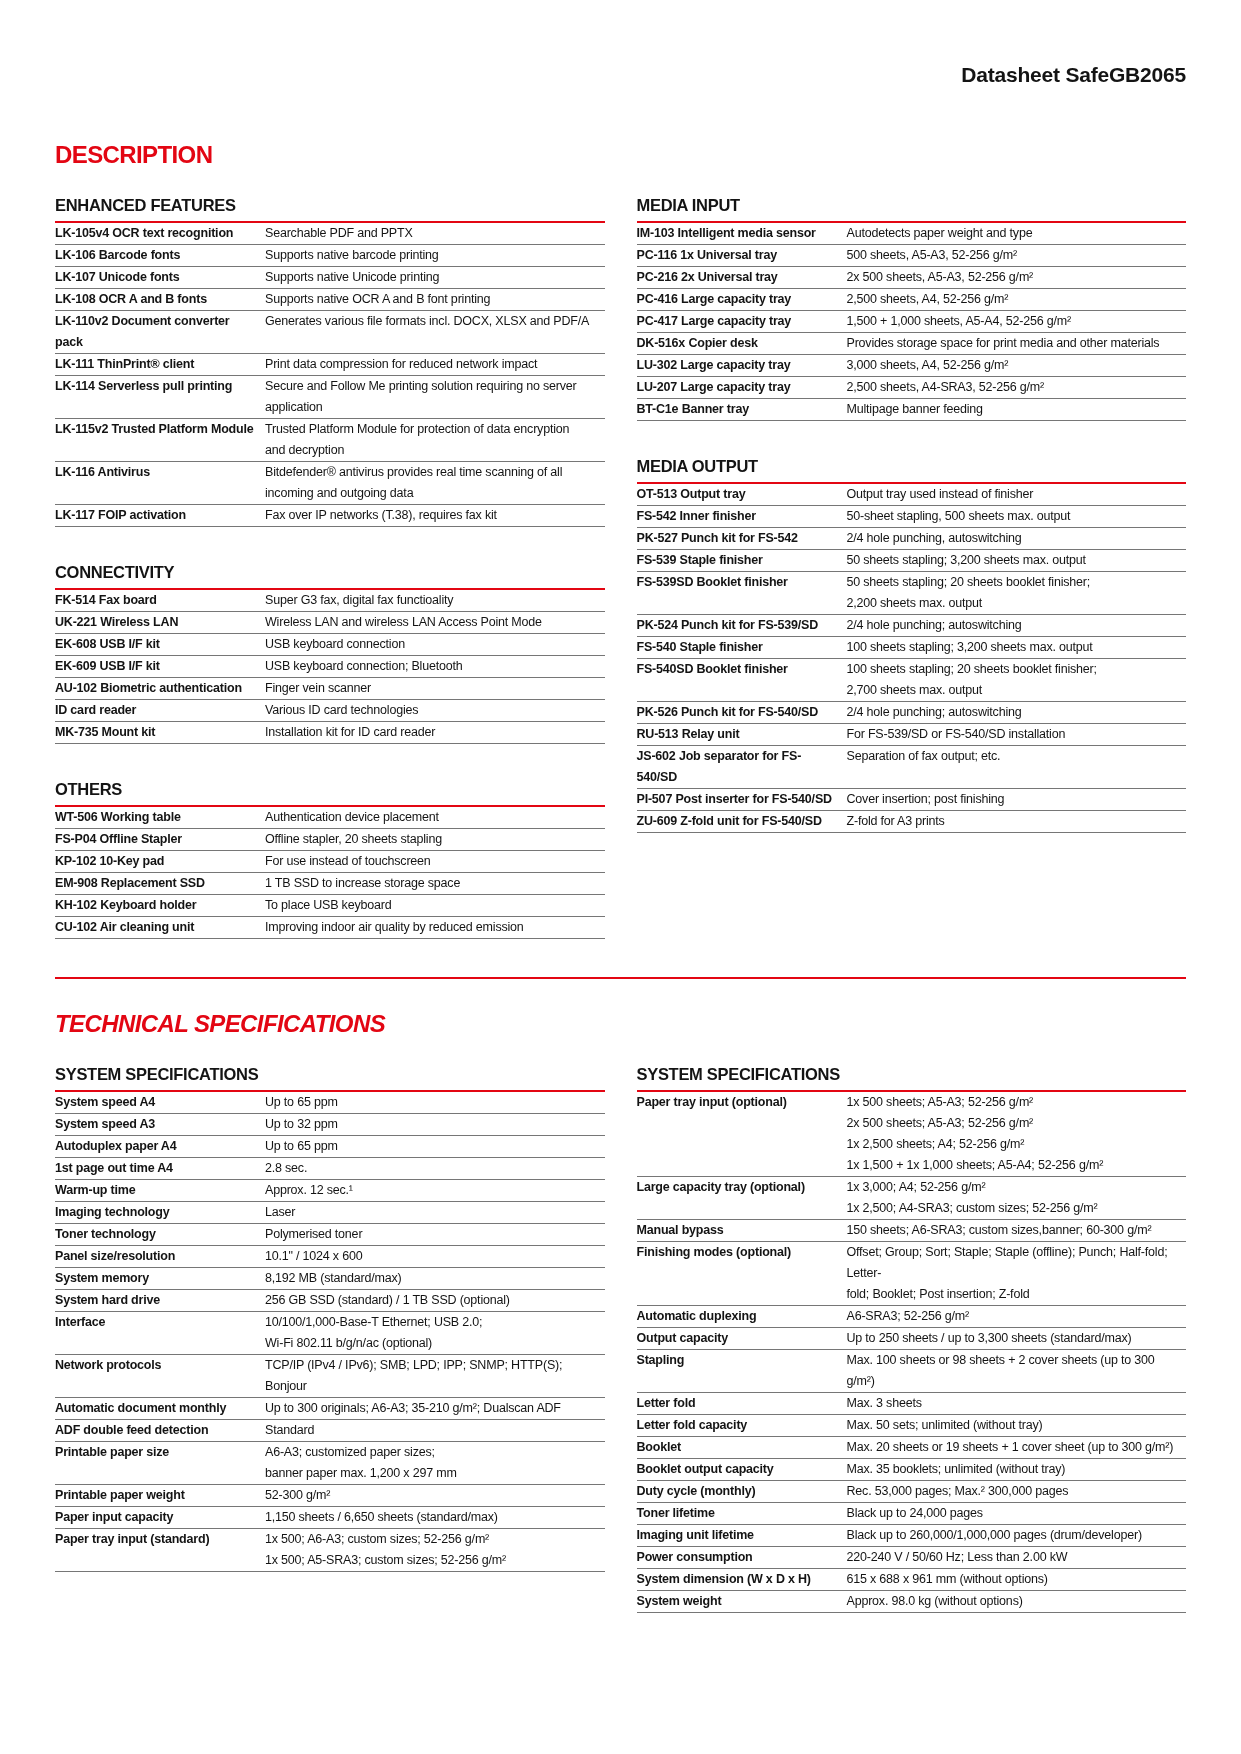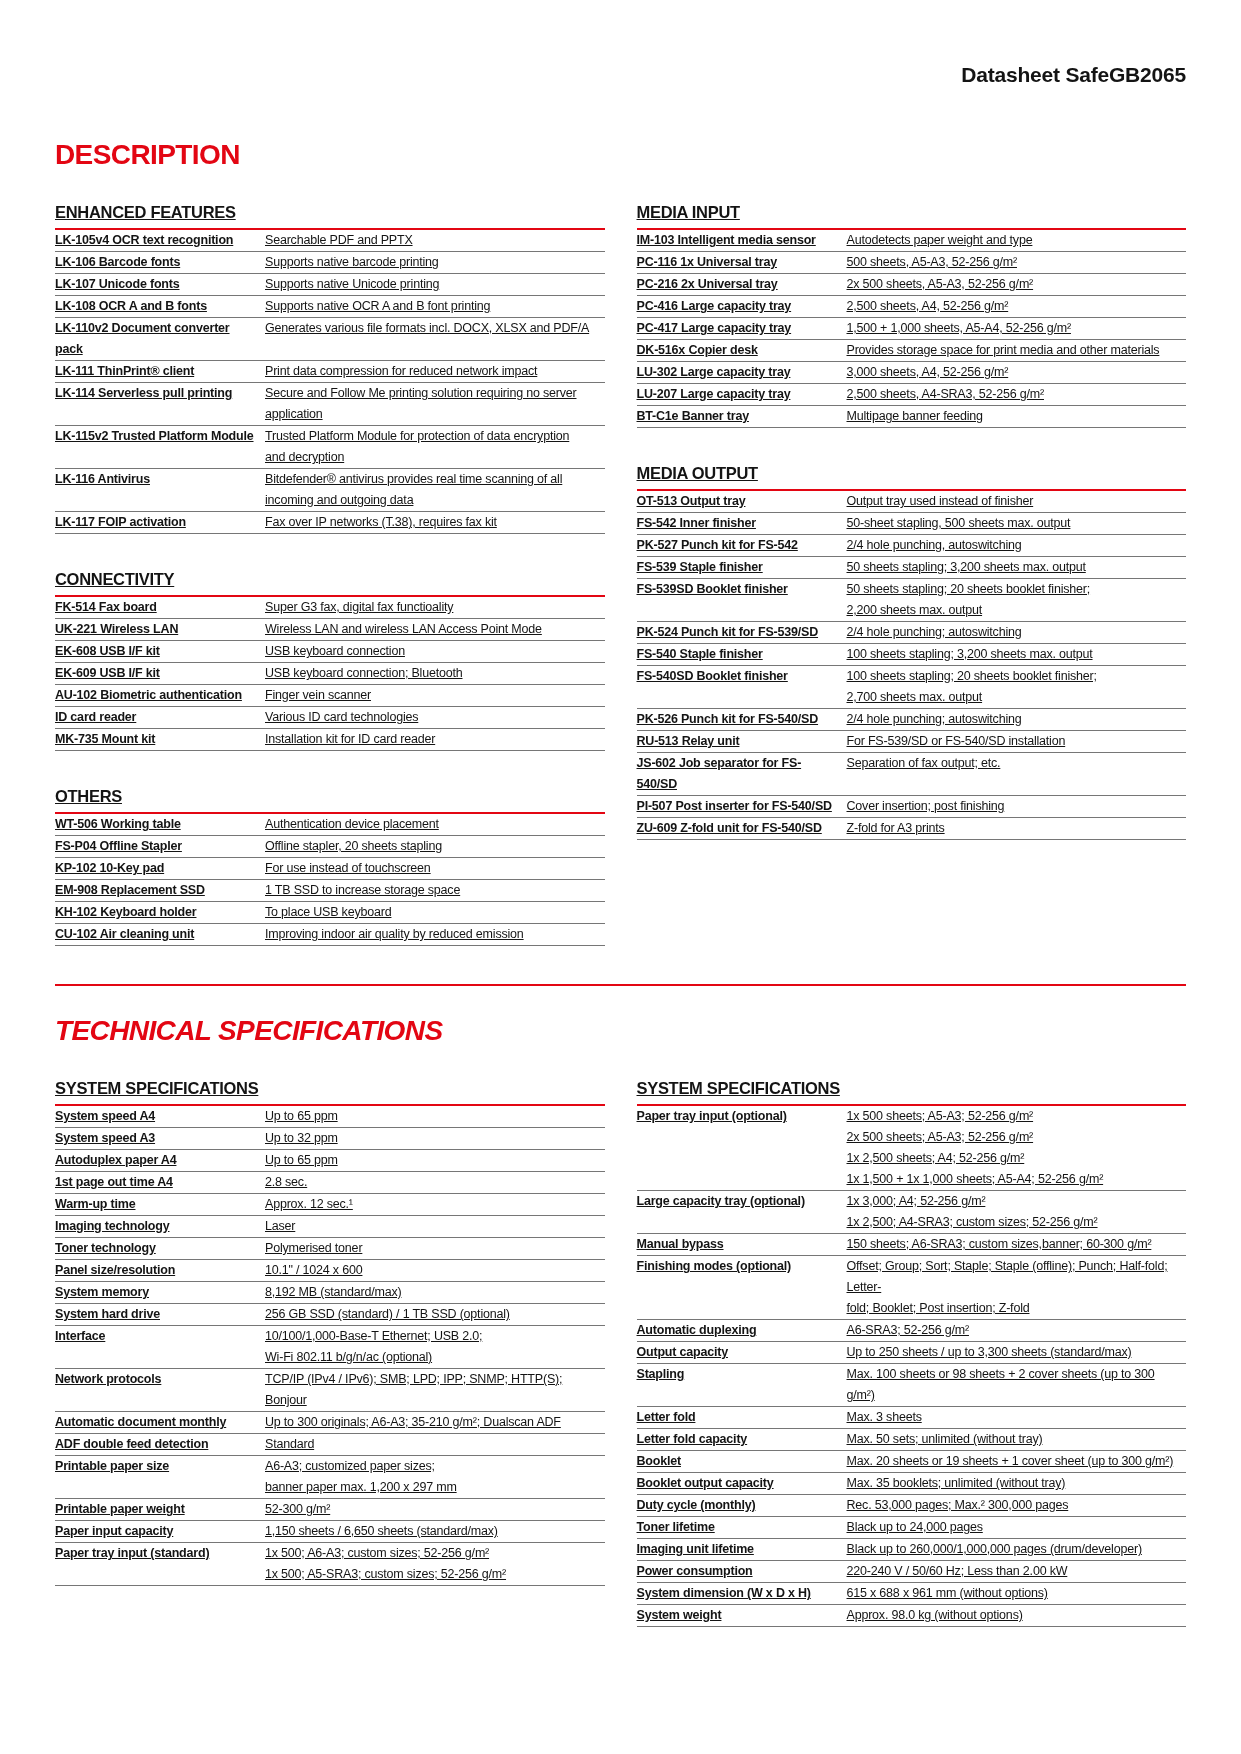--- a/index.html
+++ b/index.html
@@ -19,27 +19,27 @@
   .page{box-sizing:border-box;padding:36px 55px 0 55px;}
   .doc-header{
     margin-top:30px;
     text-align:right;
     font-size:21px;
     font-weight:bold;
     line-height:18px;
   }
   h1.big{
     color:var(--accent);
-    font-size:28px;
+    font-size:24px;
     line-height:30px;
     font-weight:bold;
     letter-spacing:-0.6px;
     margin:56px 0 0 0;
   }
-  .cols{display:flex;gap:32px;margin-top:33px;align-items:flex-start;text-decoration:underline;}
+  .cols{display:flex;gap:32px;margin-top:26px;align-items:flex-start;}
   .col{flex:1 1 0;min-width:0;}
   .spec-section{margin-top:36px;}
   .spec-section:first-child{margin-top:0;}
   h2.sec-title{
     font-size:16.5px;
     line-height:18px;
     font-weight:bold;
     letter-spacing:-0.3px;
     margin:0;
     padding-bottom:7px;

